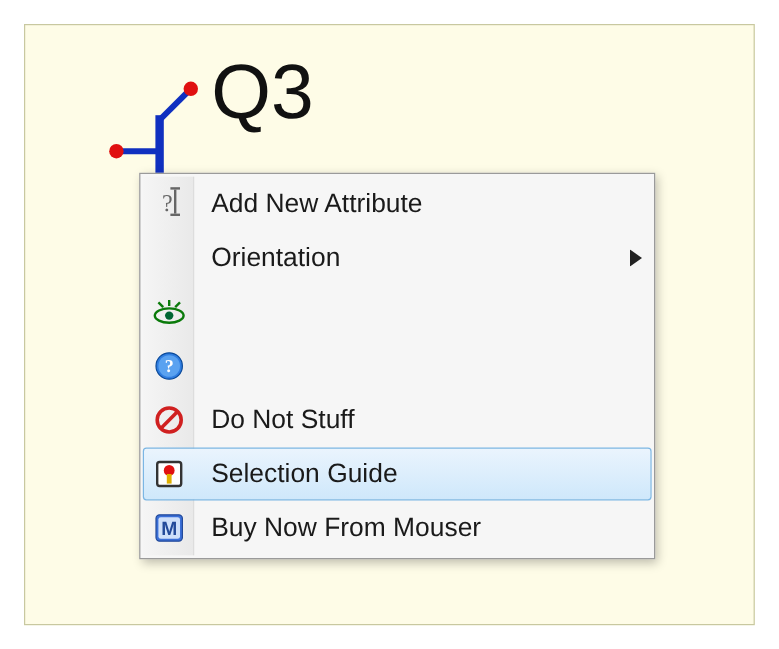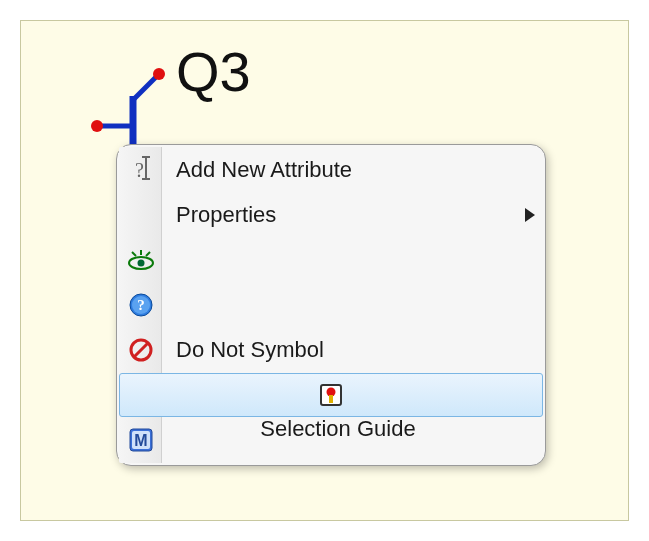--- a/index.html
+++ b/index.html
@@ -14,30 +14,30 @@
     width:609px;height:501px;
     background:#fefce7;
     border:1px solid #c8c8a0;
     box-sizing:border-box;
   }
   
   .sym{position:absolute;left:40px;top:45px;width:120px;height:120px;pointer-events:none}
   .sym svg{overflow:visible}
   .designator{
     position:absolute;left:155px;top:18px;
-    font-size:56px;font-weight:400;color:#111;
+    font-size:64px;font-weight:400;color:#111;
     font-family:"Segoe UI",Arial,sans-serif;
   }
   
   .menu{
     position:absolute;left:95px;top:123px;
     width:430px;
     background:#f6f6f6;
     border:1px solid #9a9a9a;
-    border-radius:15px;
+    border-radius:0;
     box-shadow:2px 3px 8px rgba(0,0,0,.25);
     padding:2px;
     box-sizing:border-box;
   }
   .menu .gutter{
     position:absolute;left:2px;top:2px;bottom:2px;width:42px;
     background:linear-gradient(to right,#f5f5f5,#e9e9e9);
     border-right:1px solid #d0d0d0;
     border-radius:2px 0 0 2px;
   }
@@ -63,21 +63,20 @@
     position:relative;z-index:1;
   }
   .mi .arrow{
     width:24px;flex:0 0 24px;color:#222;font-size:16px;
     display:flex;align-items:center;justify-content:center;
     position:relative;z-index:1;
   }
   .mi.hover{
     background:linear-gradient(to bottom,#eaf4fd,#cfe8fb);
     border:1px solid #7bb6e4;
-    flex-direction:column;
   }
   .mi.hover .ic{background:transparent}
   
   .ico-attr{font-family:Georgia,serif;font-size:20px;color:#666}
   .ico-attr::before{content:"?";}
   .ico-attr-caret{
     display:inline-block;width:2px;height:20px;background:#666;margin-left:1px;
     vertical-align:middle;position:relative;top:-2px;
   }
   .ico-attr-caret::before,.ico-attr-caret::after{
@@ -116,21 +115,21 @@
     <div class="mi">
       <span class="ic">
         <span class="ico-attr"></span>
           <span class="ico-attr-caret"></span>
       </span>
       <span class="lbl">Add New Attribute</span>
     </div>
 
     <div class="mi">
       <span class="ic"></span>
-      <span class="lbl">Properties</span>
+      <span class="lbl">Orientation</span>
       <span class="arrow">
         <svg width="10" height="14">
             <polygon points="0,0 10,7 0,14" fill="#222"></polygon>
           </svg>
       </span>
     </div>
 
     <div class="mi">
       <span class="ic ico-eye">
         <svg width="28" height="20">
@@ -153,21 +152,21 @@
       </span>
     </div>
 
     <div class="mi">
       <span class="ic ico-nostuff">
         <svg width="24" height="24">
           <circle cx="12" cy="12" r="10" fill="none" stroke="#d02020" stroke-width="3"></circle>
           <line x1="5" y1="19" x2="19" y2="5" stroke="#d02020" stroke-width="3"></line>
         </svg>
       </span>
-      <span class="lbl">Do Not Symbol</span>
+      <span class="lbl">Do Not Stuff</span>
     </div>
 
     <div class="mi hover">
       <span class="ic ico-guide">
         <svg width="24" height="24">
           <rect x="2" y="2" width="20" height="20" rx="2" fill="#fff" stroke="#333" stroke-width="2"></rect>
           <circle cx="12" cy="9" r="4.5" fill="#e01010"></circle>
           <rect x="10" y="12" width="4" height="8" fill="#e0b000"></rect>
         </svg>
       </span>
@@ -175,16 +174,17 @@
     </div>
 
     <div class="mi">
       <span class="ic ico-mouser">
         <svg width="24" height="24">
           <rect x="1" y="1" width="22" height="22" rx="3" fill="#3a6fd8" stroke="#234a9a"></rect>
           <rect x="3" y="3" width="18" height="18" rx="2" fill="#cfe0fa"></rect>
           <text x="12" y="18" text-anchor="middle" font-size="16" font-weight="bold" fill="#234a9a" font-family="Arial">M</text>
         </svg>
       </span>
+      <span class="lbl">Buy Now From Mouser</span>
     </div>
 
   </div>
 </div>
 
 </body></html>

